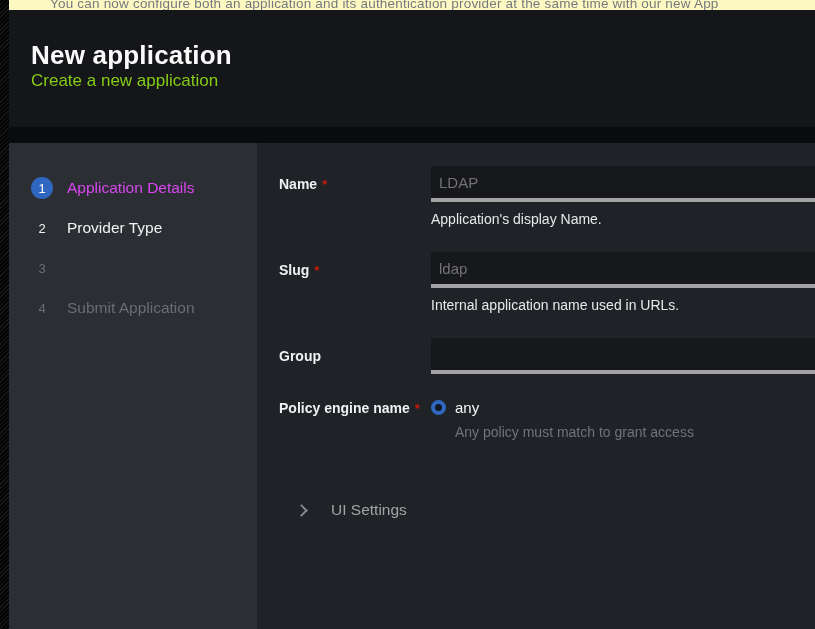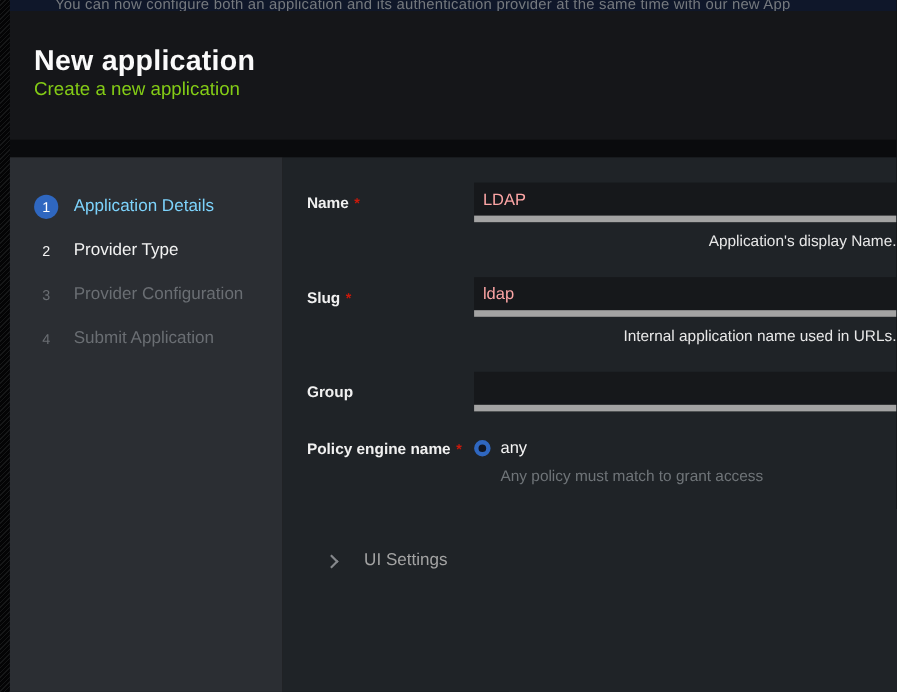--- a/index.html
+++ b/index.html
@@ -9,21 +9,21 @@
     background: #0a0b0d;
     font-family: "Liberation Sans", sans-serif;
   }
   
   .bg-texture {
     position: absolute; left: 0; top: 0; width: 9px; height: 629px;
     background: repeating-linear-gradient(135deg, #161718 0px, #161718 1px, #040405 1px, #040405 3px);
   }
   .top-strip {
     position: absolute; left: 9px; top: 0; width: 806px; height: 10px;
-    background: #0f172a; overflow: hidden;
+    background: #fef9c3; overflow: hidden;
   }
   .banner-text {
     position: absolute; left: 41px; top: -4px;
     font-size: 13.5px; color: #75797e; white-space: nowrap; letter-spacing: 0.2px;
   }
   
   .modal {
     position: absolute; left: 9px; top: 10px; width: 806px; height: 619px;
     display: flex; flex-direction: column; gap: 16px;
   }
@@ -39,44 +39,44 @@
   }
   .step {
     height: 40px; display: flex; align-items: center; padding-left: 22px; cursor: pointer;
   }
   .step-num {
     width: 22px; height: 22px; flex: 0 0 22px; margin-right: 14px;
     display: flex; align-items: center; justify-content: center;
     font-size: 13px; border-radius: 50%;
   }
   .step[data-state="current"] .step-num { background: #2f67c0; color: #ffffff; }
-  .step[data-state="current"] .step-label { color: #7dd3fc; }
+  .step[data-state="current"] .step-label { color: #d946ef; }
   .step[data-state="available"] .step-num { color: #f2f2f2; }
   .step[data-state="available"] .step-label { color: #f2f2f2; }
   .step[data-state="disabled"] .step-num { color: #6a6e73; }
   .step[data-state="disabled"] .step-label { color: #6a6e73; }
   .step-label { font-size: 15.5px; }
   
   .wizard-main {
     flex: 1; background: #1f2327; padding: 23px 0 0 22px; overflow: hidden;
   }
   .form-row { display: flex; margin-bottom: 25px; }
   .form-label {
     width: 152px; flex: 0 0 152px; padding-top: 10px;
     font-size: 14px; font-weight: 700; color: #f0f0f0;
   }
   .required-star { color: #c9190b; font-weight: 700; margin-left: 5px; font-size: 13px; }
   .form-control { flex: 1; min-width: 0; }
   .text-input {
     display: block; width: 100%; height: 36px;
-    background: #16181b; border: none; border-bottom: 6px solid #a3a3a3;
-    color: #fca5a5; font-size: 15px; font-family: "Liberation Sans", sans-serif;
+    background: #16181b; border: none; border-bottom: 4px solid #a3a3a3;
+    color: #737373; font-size: 15px; font-family: "Liberation Sans", sans-serif;
     padding: 0 8px; outline: none;
   }
-  .field-help { margin-top: 9px; font-size: 14px; color: #e8e8e8; white-space: nowrap; text-align: right; }
+  .field-help { margin-top: 9px; font-size: 14px; color: #e8e8e8; white-space: nowrap; }
   
   .policy-row { margin-top: 10px; margin-bottom: 0; }
   .policy-row .form-label { padding-top: 1px; }
   .radio-option { margin-bottom: 15px; }
   .radio-line { display: flex; align-items: center; cursor: pointer; }
   .radio-circle {
     width: 15px; height: 15px; border-radius: 50%; flex: 0 0 15px; margin-right: 9px;
   }
   .radio-circle[data-checked="true"]  { background: #111622; border: 4px solid #2f67c0; }
   .radio-circle[data-checked="false"] { background: #eeeeee; border: none; }
@@ -115,21 +115,20 @@
       <div class="step" data-state="current">
         <span class="step-num">1</span>
         <span class="step-label">Application Details</span>
       </div>
       <div class="step" data-state="available">
         <span class="step-num">2</span>
         <span class="step-label">Provider Type</span>
       </div>
       <div class="step" data-state="disabled">
         <span class="step-num">3</span>
-        <span class="step-label">Provider Configuration</span>
       </div>
       <div class="step" data-state="disabled">
         <span class="step-num">4</span>
         <span class="step-label">Submit Application</span>
       </div>
     </div>
 
     <div class="wizard-main">
 
       <div class="form-row">

